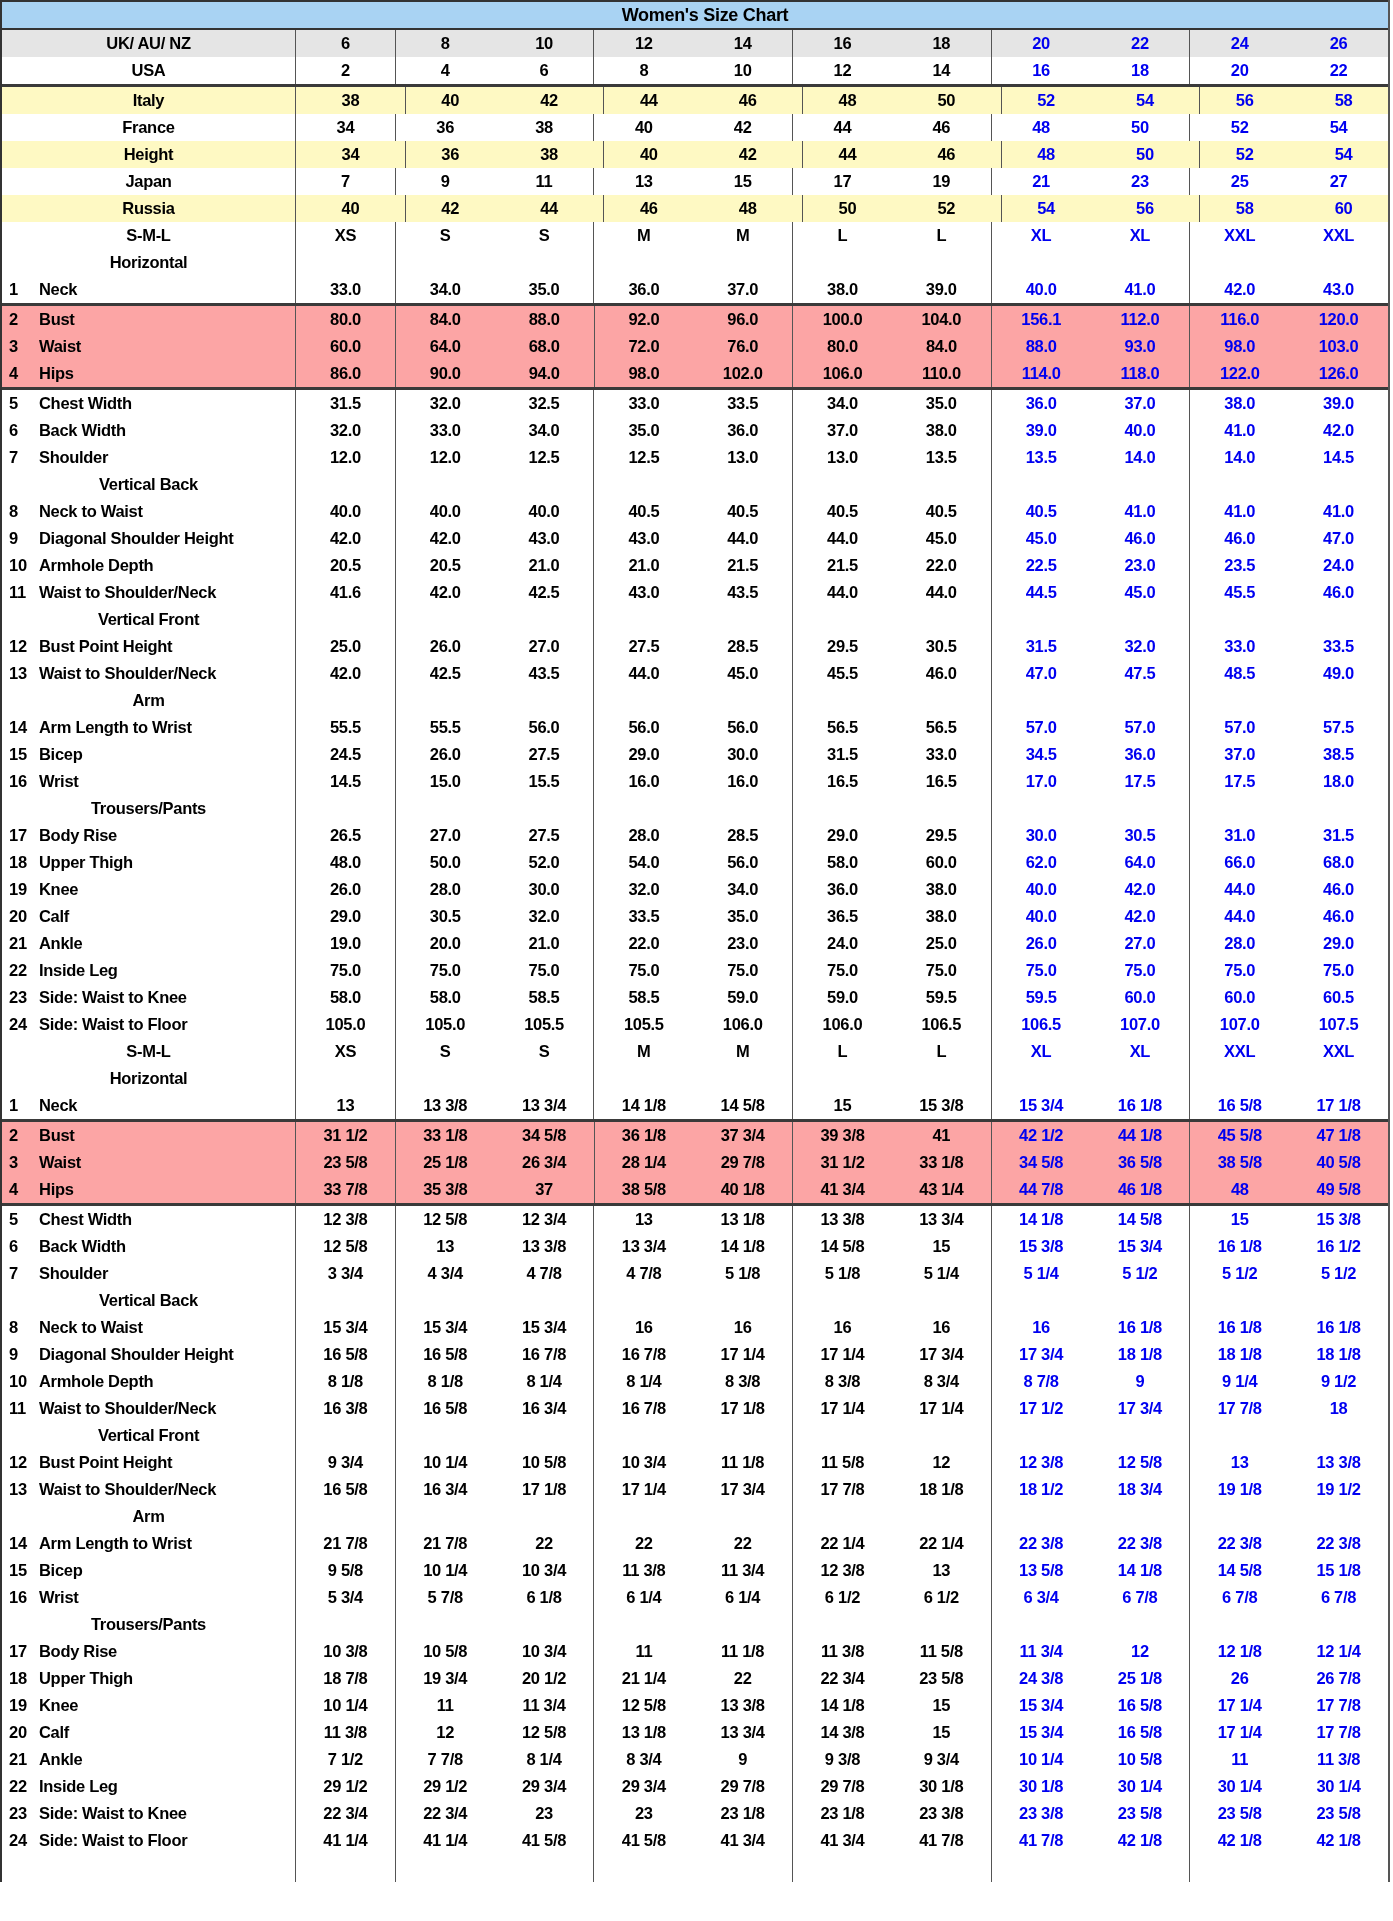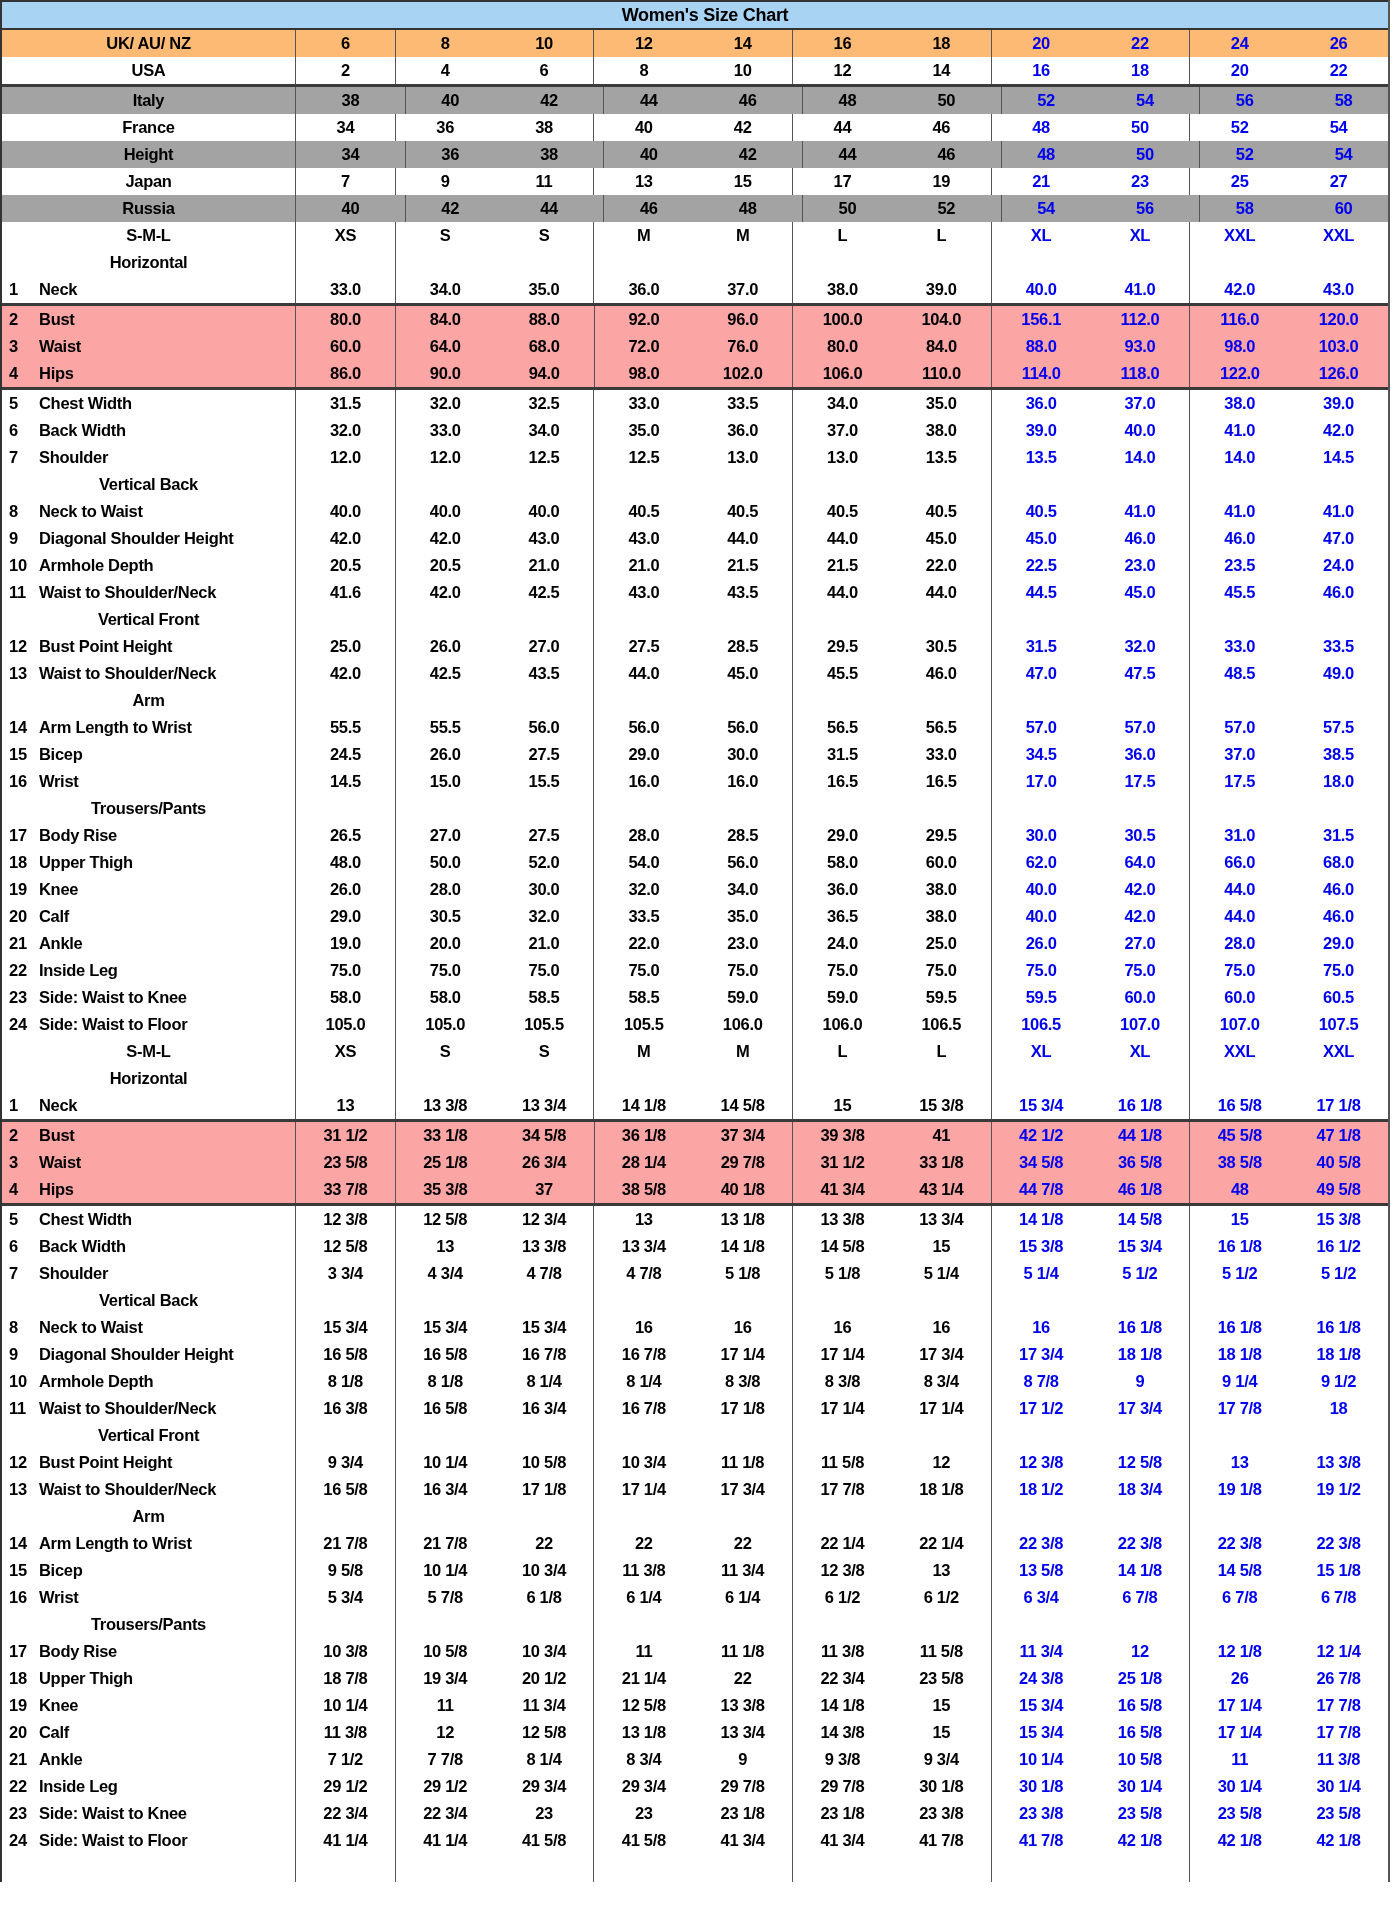--- a/index.html
+++ b/index.html
@@ -22,22 +22,22 @@
     border-top:2px solid #333;
     border-bottom:2px solid #333;
     font-size:18px;letter-spacing:-0.3px;padding-left:20px;
   }
   .row{
     display:flex;height:27px;line-height:27px;
     font-size:16.5px;letter-spacing:-0.3px;
     background:#fff;
   }
   .row.tb{border-bottom:3px solid #3a3a3a;}
-  .row.bg-y{background:#fdba74;align-items:center;}
-  .row.bg-g{background:#a3a3a3;gap:10px;}
+  .row.bg-y{background:#e5e5e5;align-items:center;}
+  .row.bg-g{background:#fef9c3;gap:10px;}
   .row.bg-l{background:#fca5a5;justify-content:flex-end;}
   .lab{
     flex:0 0 293px;width:293px;
     border-right:1.5px solid #555;
     overflow:hidden;white-space:nowrap;
     text-align:left;
   }
   .lab.center{text-align:center;}
   .lab.sec{text-align:center;}
   .lab .num{display:inline-block;width:30px;padding-left:7px;}

